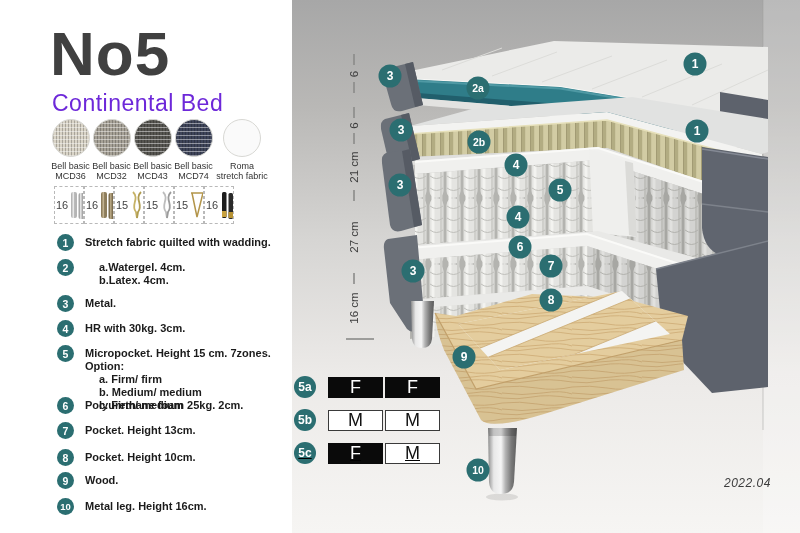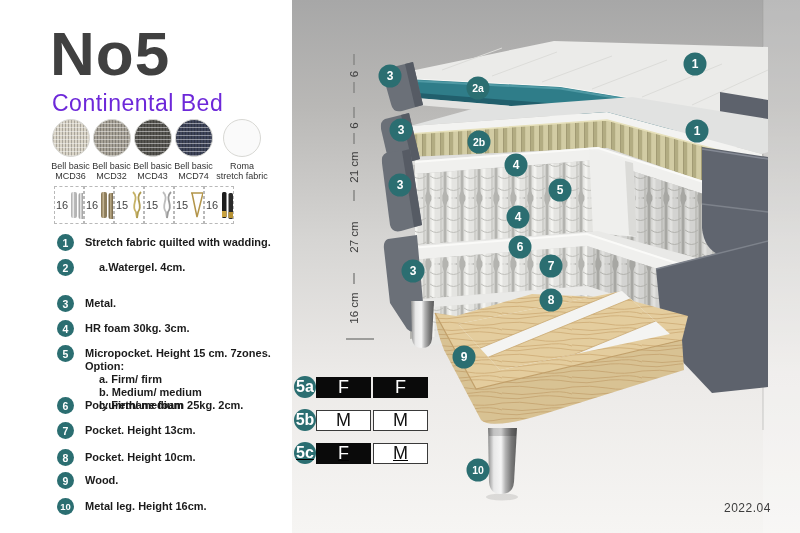--- a/index.html
+++ b/index.html
@@ -21,27 +21,27 @@
   .legs-row{position:absolute;left:54px;top:186px;display:flex;}
   .leg-box{width:30px;height:38px;border:1px dashed #b9b9b9;box-sizing:border-box;display:flex;align-items:center;}
   .leg-num{font-size:11px;color:#444;margin-left:1px;}
   .spec-item{position:absolute;left:57px;display:flex;}
   .spec-circle{width:17px;height:17px;border-radius:50%;background:#2b6e71;color:#fff;
        font-size:10.5px;font-weight:bold;display:flex;align-items:center;justify-content:center;flex:0 0 17px;}
   .spec-text{margin-left:11px;width:212px;font-size:11px;line-height:13px;color:#1b1b1b;margin-top:2px;font-weight:bold;}
   .spec-sub{margin-left:14px;}
   
   .frow{position:absolute;display:flex;align-items:center;}
-  .fcircle{width:22px;height:22px;border-radius:50%;background:#2b6e71;color:#fff;font-size:16px;
-       font-weight:bold;display:flex;align-items:center;justify-content:center;margin-right:0;}
+  .fcircle{width:22px;height:22px;border-radius:50%;background:#2b6e71;color:#fff;font-size:12px;
+       font-weight:bold;display:flex;align-items:center;justify-content:center;margin-right:12px;}
   .fcell{width:55px;height:21px;display:flex;align-items:center;justify-content:center;
        font-size:18px;margin-right:2px;box-sizing:border-box;}
   .fcell.dark{background:#0a0a0a;color:#fff;}
   .fcell.light{background:#fff;color:#111;border:1px solid #3a3a3a;}
-  .version{position:absolute;left:432px;top:501px;font-size:12px;color:#3c3c3c;letter-spacing:.5px;}
+  .version{position:absolute;left:432px;top:476px;font-size:12px;color:#3c3c3c;letter-spacing:.5px;font-style:italic;}
   svg text{font-family:"Liberation Sans", sans-serif;}
   .co circle{fill:#2b6e71;}
   .co text{fill:#fff;font-weight:bold;font-size:12px;text-anchor:middle;}
   .co text.sm{font-size:10.5px;}
   .ruler-label{font-size:11.5px;fill:#3d3d3d;text-anchor:middle;}
 </style>
 </head>
 <body>
 
 <div class="left-panel">
@@ -137,29 +137,30 @@
   </div>
 
   <div class="spec-item" style="top:234px;">
     <div class="spec-circle">1</div>
     <div class="spec-text">Stretch fabric quilted with wadding.</div>
   </div>
   <div class="spec-item" style="top:259px;">
     <div class="spec-circle">2</div>
     <div class="spec-text">
       <div class="spec-sub">a.Watergel. 4cm.</div>
+      <div class="spec-sub">b.Latex. 4cm.</div>
     </div>
   </div>
   <div class="spec-item" style="top:295px;">
     <div class="spec-circle">3</div>
     <div class="spec-text">Metal.</div>
   </div>
   <div class="spec-item" style="top:320px;">
     <div class="spec-circle">4</div>
-    <div class="spec-text">HR foam 30kg. 3cm.</div>
+    <div class="spec-text">HR with 30kg. 3cm.</div>
   </div>
   <div class="spec-item" style="top:345px;">
     <div class="spec-circle">5</div>
     <div class="spec-text">
       <div>Micropocket. Height 15 cm. 7zones. Option:</div>
       <div class="spec-sub">a. Firm/ firm</div>
       <div class="spec-sub">b. Medium/ medium</div>
       <div class="spec-sub">c. Firm/ medium</div>
     </div>
   </div>

